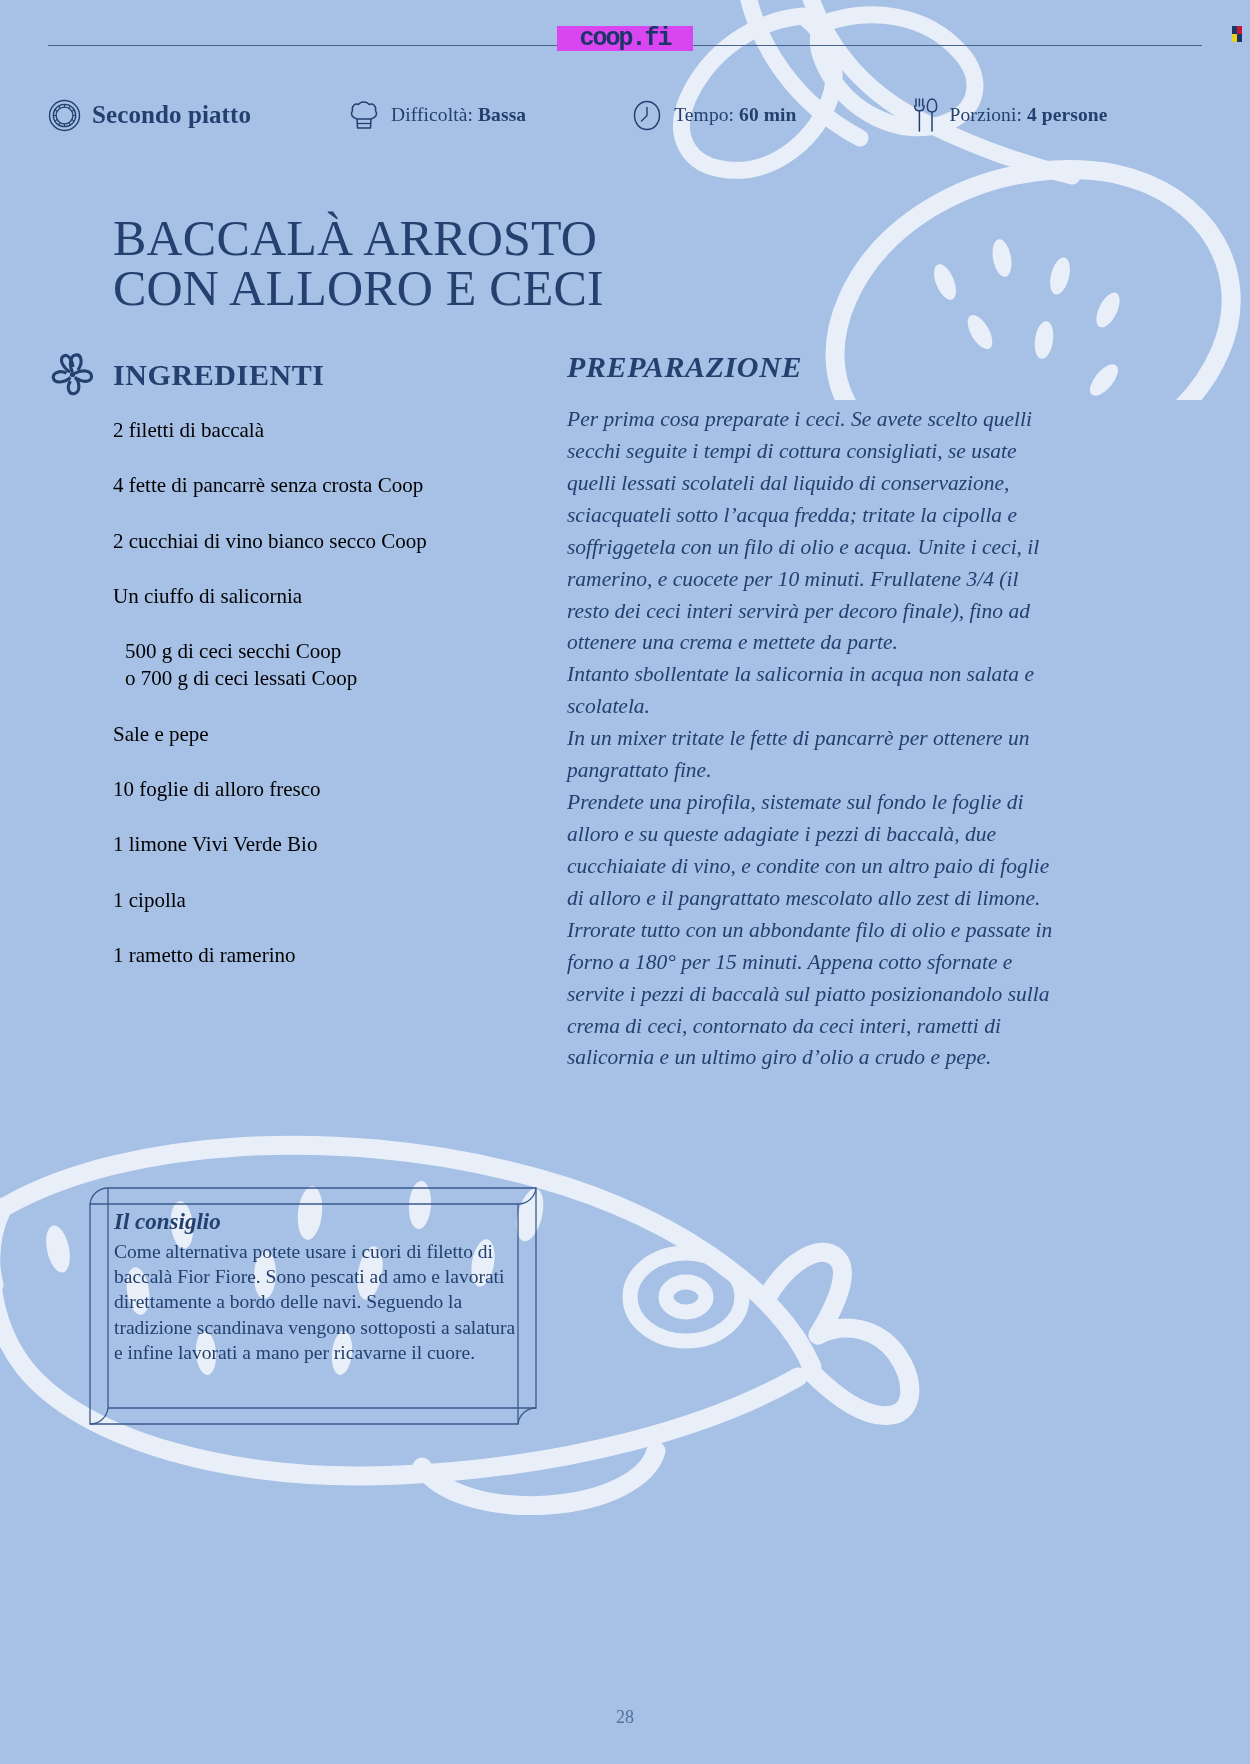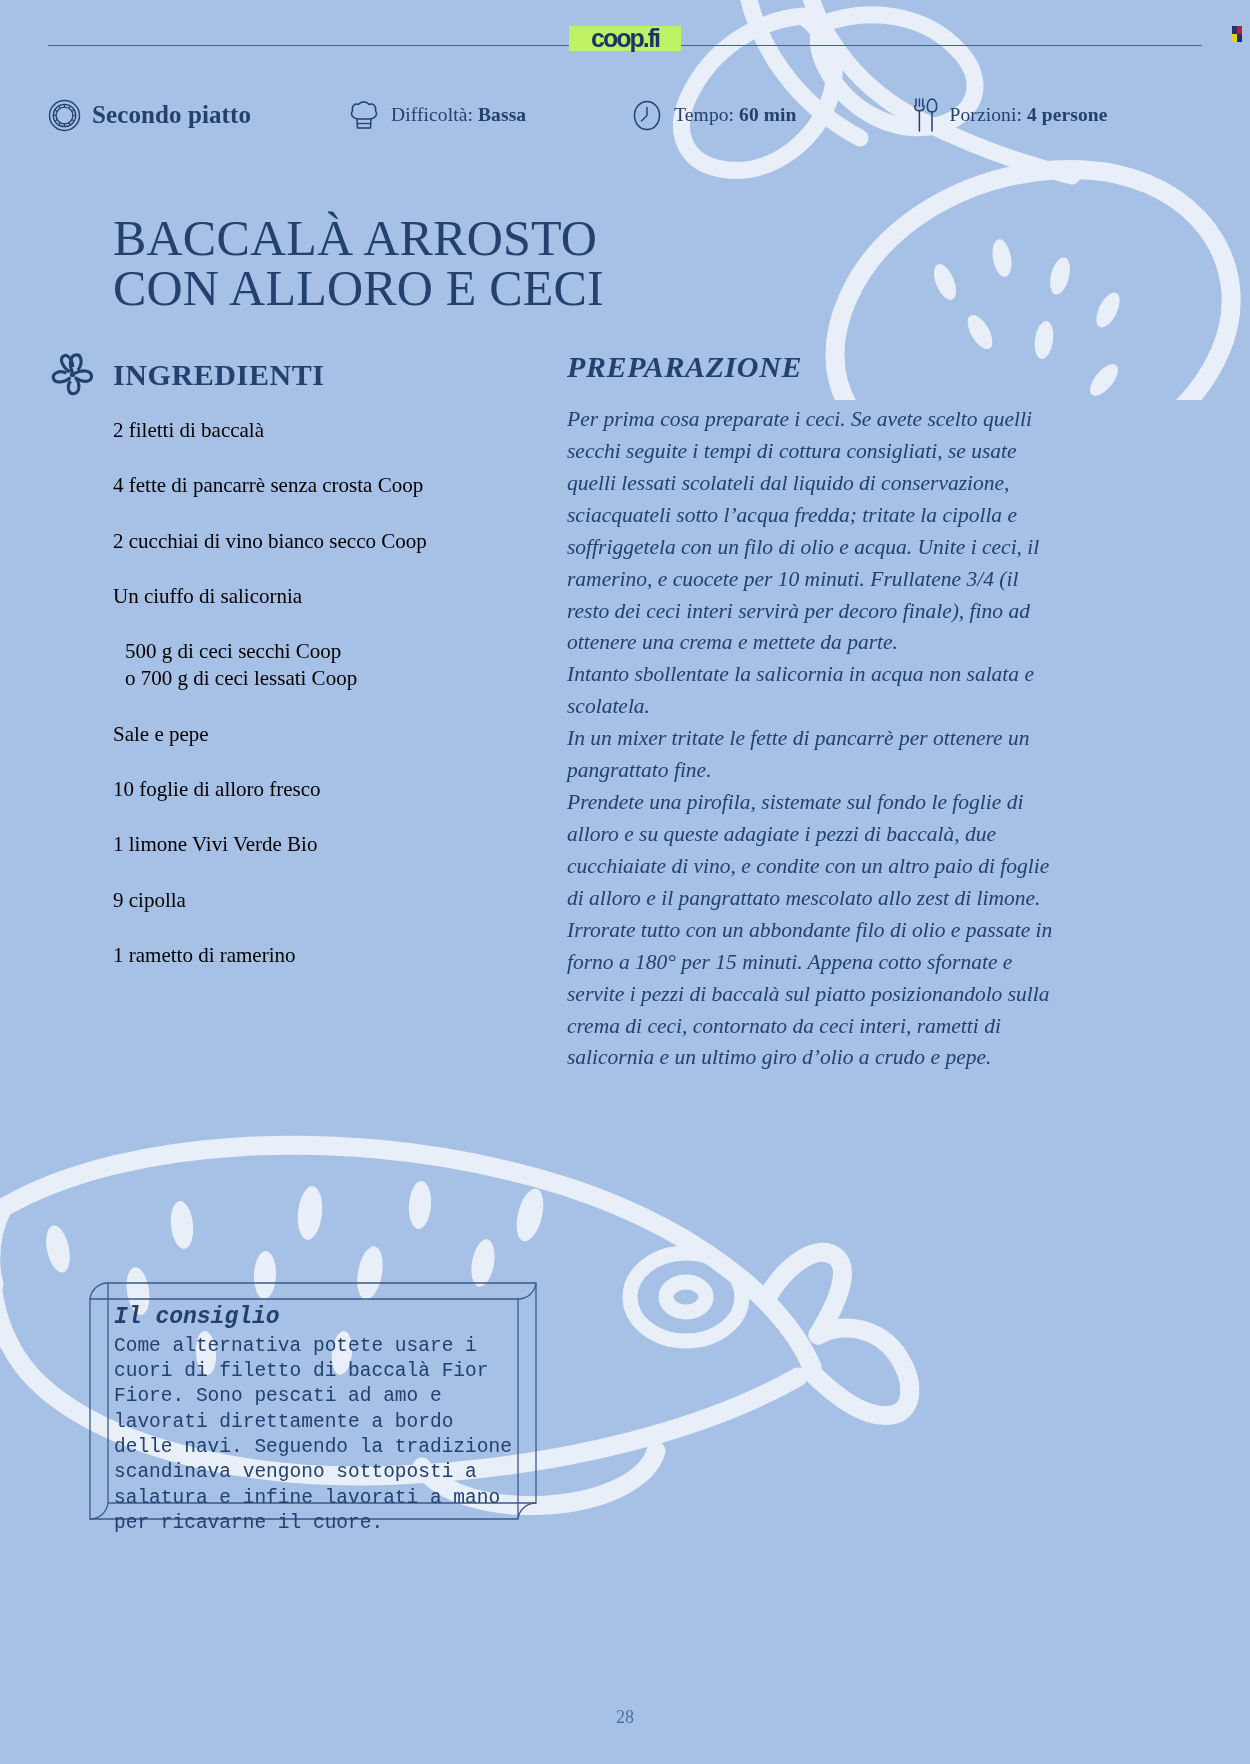--- a/index.html
+++ b/index.html
@@ -17,22 +17,22 @@
 
   
   .hdr-rule{
     position:absolute;left:48px;right:48px;top:45px;height:1px;
     background:#45628f;z-index:2;
   }
   .logo{
     position:absolute;left:0;right:0;top:26px;text-align:center;z-index:3;
   }
   .logo-inner{
-    display:inline-block;background:#bef264;padding:0 22px;
-    font-family:Liberation Sans, sans-serif;
+    display:inline-block;background:#d946ef;padding:0 22px;
+    font-family:Liberation Mono, monospace;
     font-weight:bold;font-size:25px;letter-spacing:-2.0px;
     color:#1b3568;line-height:1;text-align:right;
   }
   .corner-mark{
     position:absolute;right:8px;top:26px;width:10px;height:16px;z-index:4;
   }
   .corner-mark i{position:absolute;width:5px;height:8px;}
 
   
   .meta{
@@ -80,21 +80,21 @@
   }
   .ing-list li.multi{margin-bottom:28px;margin-left:12px;}
   .ing-list li span{display:block;}
 
   .prep p{
     margin:0;font-size:21.5px;line-height:1.485;color:#23406e;
   }
 
   
   .tip{
-    position:absolute;left:88px;top:1281px;width:450px;height:240px;z-index:4;font-family:Liberation Mono, monospace;
+    position:absolute;left:88px;top:1186px;width:450px;height:240px;z-index:4;
   }
   .tip .frame{position:absolute;inset:0;}
   .tip-body{
     position:absolute;left:26px;top:22px;right:22px;
   }
   .tip-title{
     font-size:23px;font-style:italic;font-weight:bold;color:#23406e;
     margin:0 0 2px 0;line-height:1.25;
   }
   .tip-text{
@@ -275,21 +275,21 @@
         <li>
           <span>Sale e pepe</span>
         </li>
         <li>
           <span>10 foglie di alloro fresco</span>
         </li>
         <li>
           <span>1 limone Vivi Verde Bio</span>
         </li>
         <li>
-          <span>9 cipolla</span>
+          <span>1 cipolla</span>
         </li>
         <li>
           <span>1 rametto di ramerino</span>
         </li>
       </ul>
   </div>
 
   <div class="col-right">
     <span class="sec-title">PREPARAZIONE</span>
     <div class="prep">

